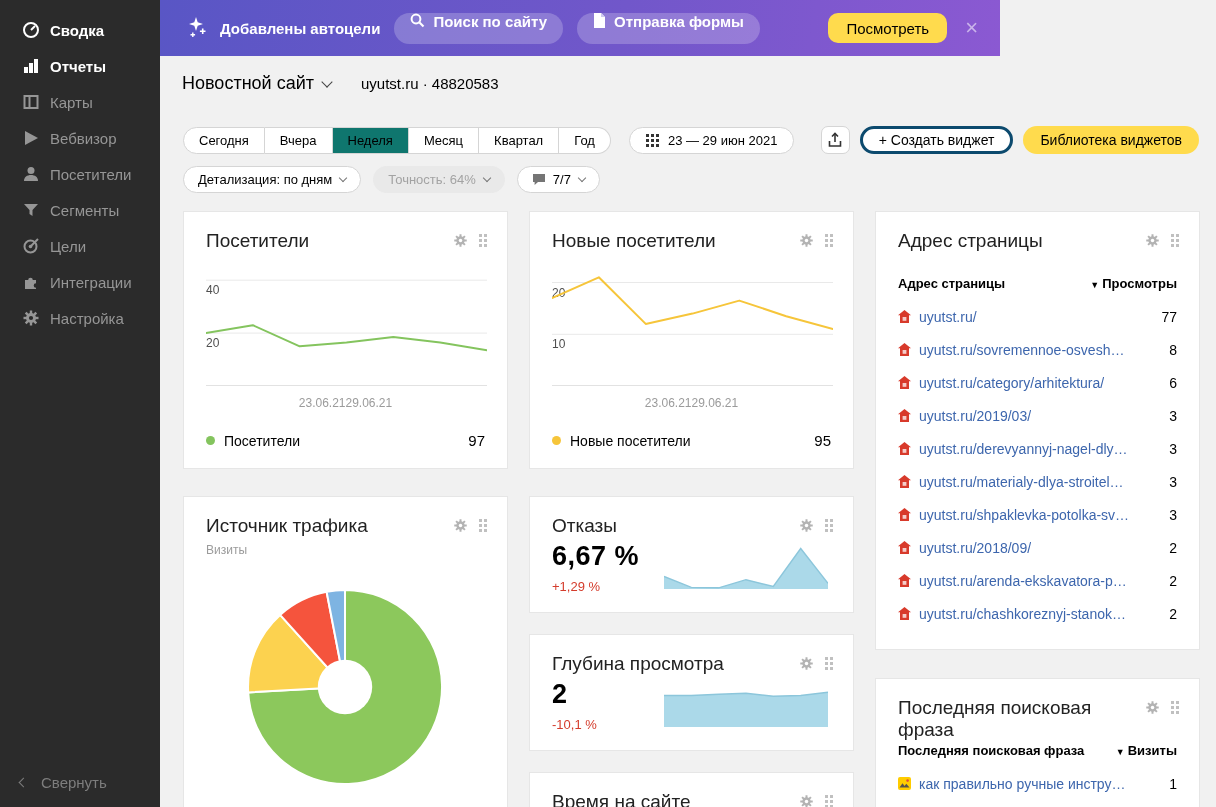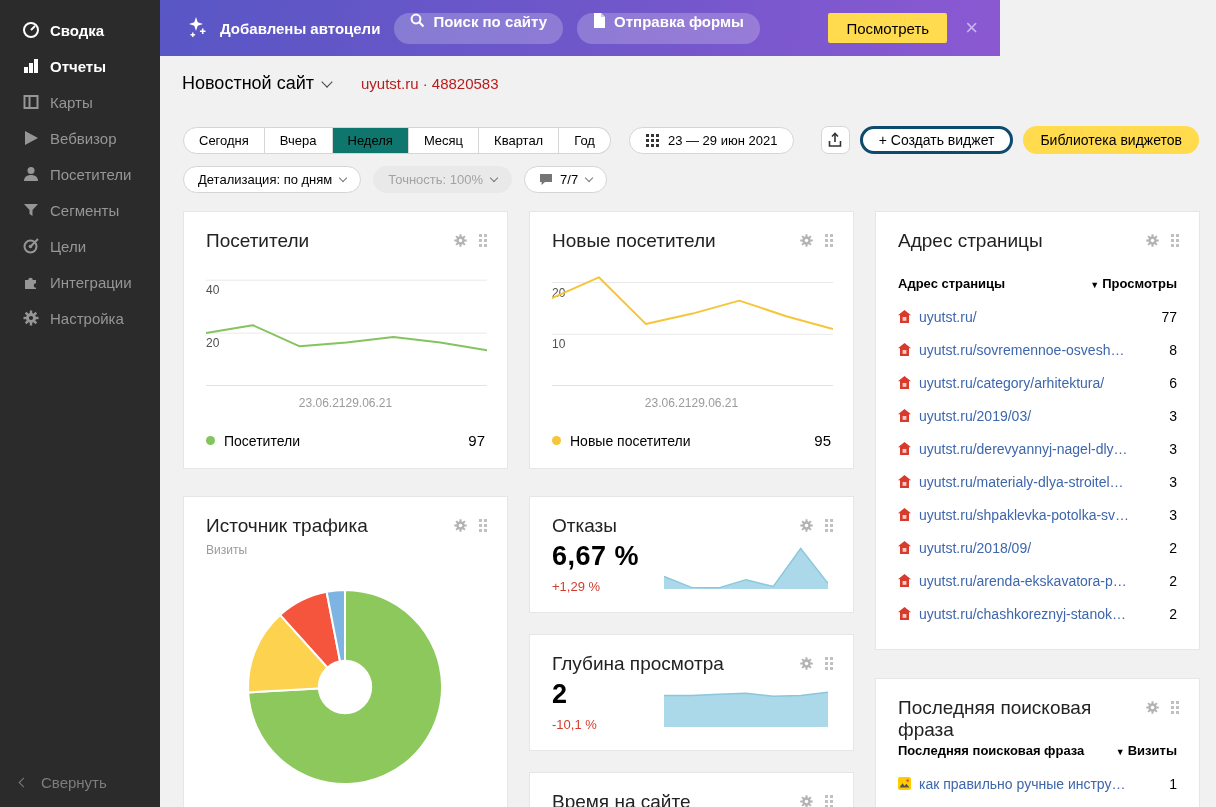--- a/index.html
+++ b/index.html
@@ -16,28 +16,28 @@
   .chev { display:inline-block; width:7px; height:7px; border-right:1.5px solid currentColor; border-bottom:1.5px solid currentColor; transform:rotate(45deg); margin-left:7px; margin-top:-3px; }
   .chev-left { transform:rotate(135deg); margin:0 14px 0 0; }
 
   
   .banner { position:absolute; left:160px; top:0; width:840px; height:56px; background:linear-gradient(100deg,#5956c5 0%,#7157ca 55%,#8b59d2 100%); display:flex; align-items:center; padding:0 22px 0 26px; color:#fff; z-index:4; }
   .banner-label { display:flex; align-items:center; font-weight:bold; font-size:15px; }
   .banner-label svg { margin-right:10px; }
   .pill { display:flex; align-items:flex-start; background:rgba(255,255,255,.22); border-radius:16px; height:31px; padding:0 16px; margin-left:14px; font-weight:bold; font-size:15px; cursor:pointer; }
   .pill svg { margin-right:8px; }
   .banner-spacer { flex:1; }
-  .view-btn { background:#ffdb4d; color:#000; font-size:15px; border:none; border-radius:2px; height:30px; padding:0 18px; cursor:pointer; font-family:inherit; }
+  .view-btn { background:#ffdb4d; color:#000; font-size:15px; border:none; border-radius:10px; height:30px; padding:0 18px; cursor:pointer; font-family:inherit; }
   .close-x { margin-left:18px; font-size:22px; color:rgba(255,255,255,.55); cursor:pointer; line-height:1; }
 
   
   .site-row { position:absolute; left:160px; top:56px; width:1056px; height:54px; display:flex; align-items:center; padding-left:22px; }
   .site-name { font-size:18px; display:flex; align-items:center; cursor:pointer; }
   .site-name .chev { width:8px; height:8px; color:#444; margin-left:9px; }
-  .site-meta { margin-left:30px; font-size:15px; color:#b91c1c; }
+  .site-meta { margin-left:30px; font-size:15px; color:#000000; }
 
   
   .toolbar1 { position:absolute; left:183px; top:127px; display:flex; align-items:center; }
   .seg { display:flex; }
   .seg .seg-btn { height:27px; background:#fff; border:1px solid #d5d5d5; border-left-width:0; padding:0 15px; font-size:13px; display:flex; align-items:center; cursor:pointer; font-family:inherit; }
   .seg .seg-btn:first-child { border-left-width:1px; border-radius:14px 0 0 14px; }
   .seg .seg-btn:last-child { border-radius:0 14px 14px 0; }
   .seg .seg-btn.sel { background:#0f766e; }
   .date-btn { height:27px; margin-left:18px; background:#fff; border:1px solid #d5d5d5; border-radius:14px; padding:0 16px; font-size:13px; display:flex; align-items:center; cursor:pointer; font-family:inherit; }
   .date-btn svg { margin-right:9px; }
@@ -220,21 +220,21 @@
     <span>23 — 29 июн 2021</span>
   </button>
 </div>
 
 <div class="toolbar2">
   <button class="drop-btn">
     <span>Детализация: по дням</span>
       <span class="chev"></span>
   </button>
   <button class="drop-btn disabled">
-    <span>Точность: 100%</span>
+    <span>Точность: 64%</span>
       <span class="chev"></span>
   </button>
   <button class="drop-btn">
     <svg width="14" height="13" viewBox="0 0 14 13">
         <path d="M1 1h12v8H6l-3.4 3V9H1z" fill="#757575"></path>
       </svg>
     <span>7/7</span>
       <span class="chev"></span>
   </button>
 </div>

